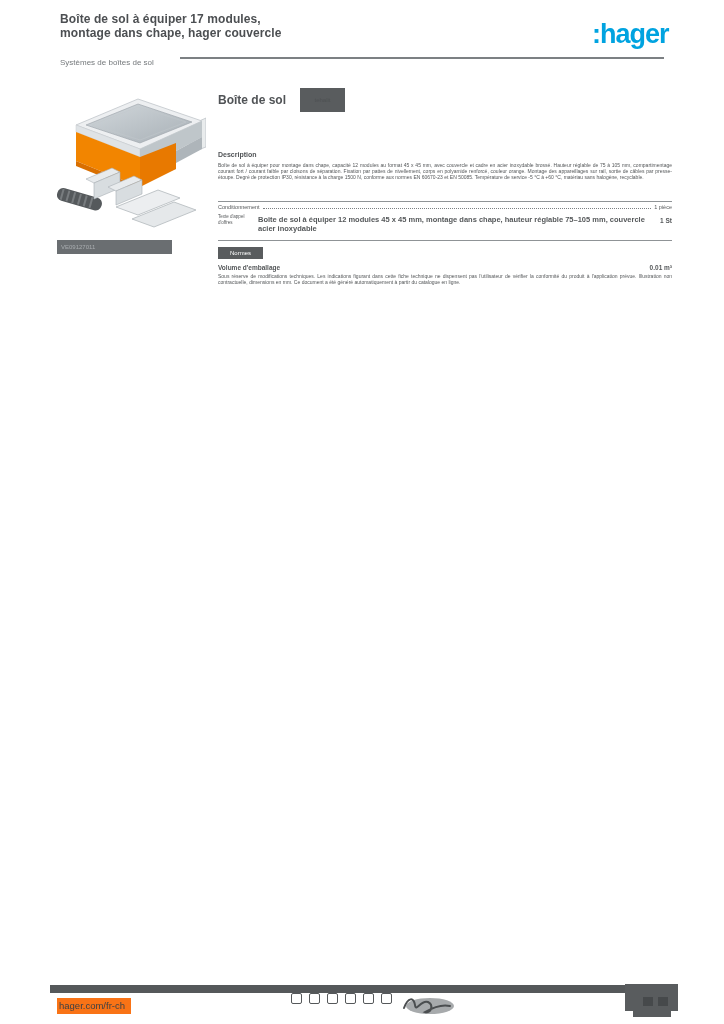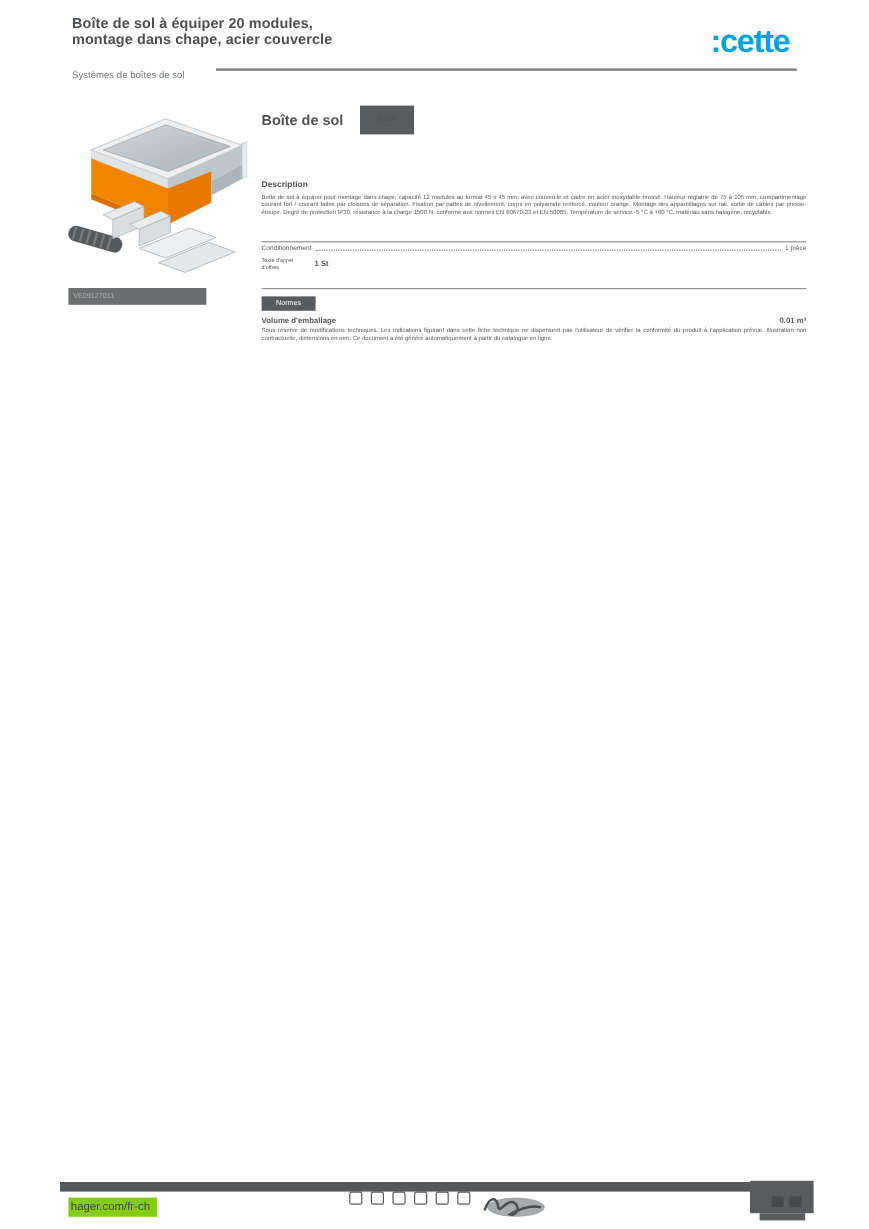--- a/index.html
+++ b/index.html
@@ -39,42 +39,42 @@
   .tender-label{width:40px;font-size:4.5px;line-height:5.5px;color:#545759;flex:0 0 auto;}
   .tender-text{flex:1;font-size:7.5px;line-height:8.5px;font-weight:bold;color:#55585a;margin-top:2px;}
   .tender-value{flex:0 0 auto;font-size:6.5px;font-weight:bold;margin-top:3px;margin-left:4px;}
   .chip{top:247px;width:45px;height:12px;background:#595c5e;color:#ffffff;font-size:6px;
         display:flex;align-items:center;justify-content:center;}
   .volrow{top:264px;display:flex;align-items:flex-end;font-size:6.5px;font-weight:bold;color:#545759;}
   .note{top:274px;font-size:5px;line-height:5.8px;text-align:justify;color:#545759;}
 
   
   .foot-bar{position:absolute;left:50px;top:985px;width:575px;height:8px;background:#55585a;}
-  .foot-link{position:absolute;left:57px;top:998px;font-size:9.5px;color:#3e4144;background:#84cc16;
+  .foot-link{position:absolute;left:57px;top:998px;font-size:9.5px;color:#3e4144;background:#f97316;
              padding:2px 6px 3px 2px;line-height:11px;}
   .socials{position:absolute;left:291px;top:993px;display:flex;gap:7px;}
   .soc{width:11px;height:11px;border:1.5px solid #55585a;border-radius:2px;box-sizing:border-box;}
   .signature{position:absolute;left:398px;top:994px;width:58px;height:22px;}
   .qr{position:absolute;left:625px;top:984px;width:53px;height:27px;background:#595c5e;}
   .qr .dot{position:absolute;width:10px;height:9px;background:#46494b;top:13px;}
   .qr .d1{left:18px;} .qr .d2{left:33px;}
   .qr-tab{position:absolute;left:633px;top:1011px;width:38px;height:6px;background:#595c5e;}
 </style>
 </head>
 <body>
 
 <div class="page">
 
   <div class="hdr-text">
-    <div class="hdr-l1">Boîte de sol à équiper 20 modules,</div>
-    <div class="hdr-l2">montage dans chape, acier couvercle</div>
+    <div class="hdr-l1">Boîte de sol à équiper 17 modules,</div>
+    <div class="hdr-l2">montage dans chape, hager couvercle</div>
     <div class="hdr-l3">Systèmes de boîtes de sol</div>
   </div>
   <div class="hdr-rule"></div>
-  <div class="logo">:cette</div>
+  <div class="logo">:hager</div>
 
   <svg class="product-img" viewBox="0 0 150 146">
     <defs>
       <linearGradient id="lid" x1="0" y1="0" x2="1" y2="1">
         <stop offset="0" stop-color="#d2d8dc"></stop>
           <stop offset="1" stop-color="#a8b0b6"></stop>
       </linearGradient>
     </defs>
 
     <polygon points="134,34 150,27 150,56 134,62" fill="#e9eced" stroke="#b9bfc4" stroke-width="0.7"></polygon>
@@ -125,20 +125,21 @@
   <div class="rule rule-a"></div>
 
   <div class="col dotrow" style="position: absolute; top: 204px;">
     <span>Conditionnement</span>
     <span class="leader"></span>
     <span>1 pièce</span>
   </div>
 
   <div class="col tender" style="position: absolute; top: 214px;">
     <span class="tender-label">Texte d'appel d'offres</span>
+    <span class="tender-text">Boîte de sol à équiper 12 modules 45 x 45 mm, montage dans chape, hauteur réglable 75–105 mm, couvercle acier inoxydable</span>
     <span class="tender-value">1 St</span>
   </div>
 
   <div class="rule rule-b"></div>
 
   <div class="col chip" style="position: absolute; top: 247px;">Normes</div>
 
   <div class="col volrow" style="position: absolute; top: 264px;">
     <span>Volume d'emballage</span>
     <span style="flex:1;"></span>

